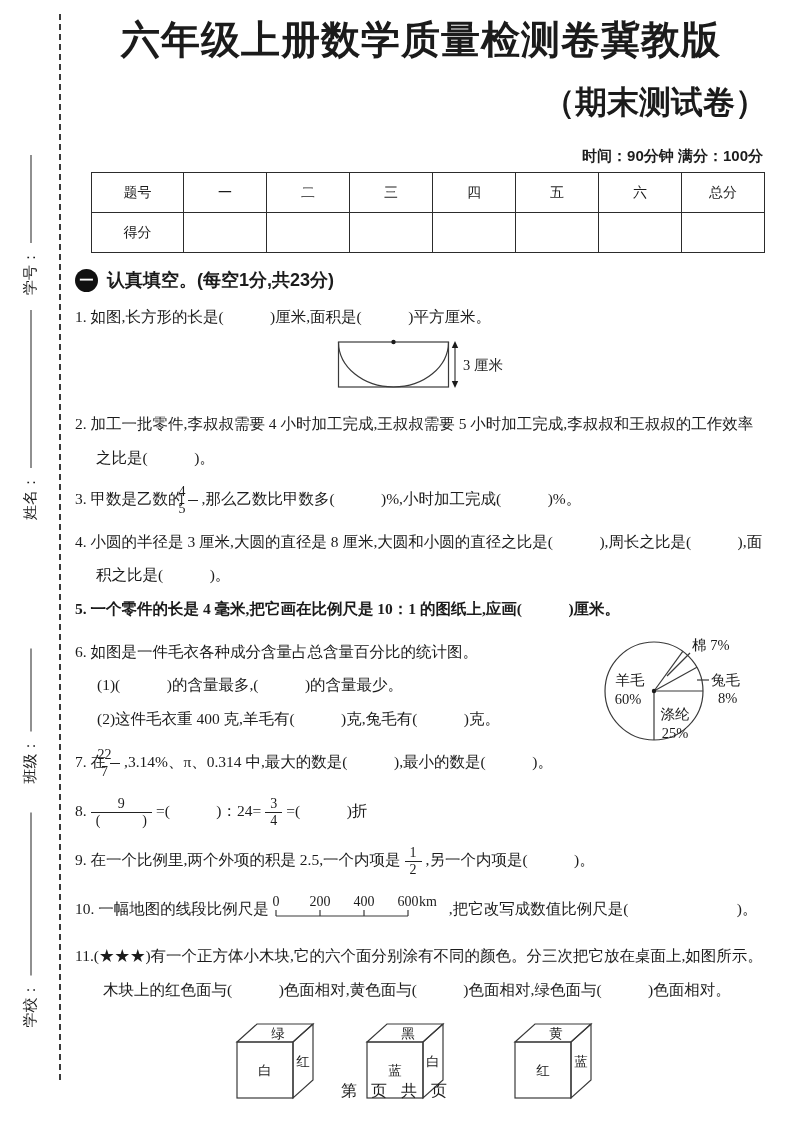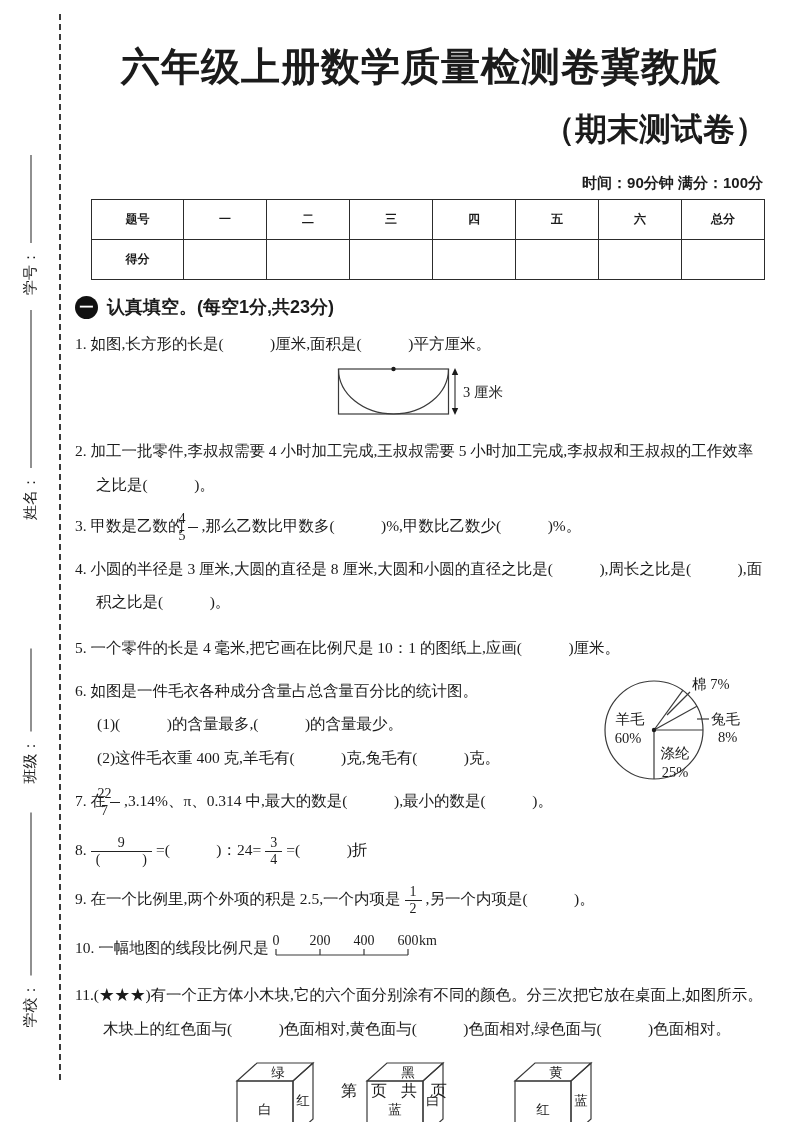--- a/index.html
+++ b/index.html
@@ -24,59 +24,59 @@
   }
   .sfield .line { flex: 1; border-bottom: 1.6px solid #222; transform: translateY(-3px); }
   .sf1 { top: 225px; width: 140px; }
   .sf2 { top: 415px; width: 210px; }
   .sf3 { top: 716px; width: 135px; }
   .sf4 { top: 920px; width: 215px; }
 
   
   .main { position: absolute; left: 75px; top: 0; width: 692px; }
   .title {
-    margin-top: 40px; text-align: center;
+    margin-top: 13px; text-align: center;
     font-family: "Liberation Sans", sans-serif;
     font-weight: bold; font-size: 39px; letter-spacing: 1px;
   }
   .subtitle {
     margin-top: 14px; text-align: right;
     font-family: "Liberation Sans", sans-serif;
     font-weight: bold; font-size: 32px;
   }
   .meta {
     margin-top: 22px; margin-bottom: 6px; padding-right: 4px;
     text-align: right; font-family: "Liberation Sans", sans-serif;
     font-weight: bold; font-size: 15px;
   }
   table.score {
     margin-left: 16px; width: 674px;
     border-collapse: collapse; table-layout: fixed;
   }
   table.score th, table.score td {
     border: 1.8px solid #2c2c2c; height: 40px;
     text-align: center; vertical-align: middle;
-    font-size: 12px; font-weight: bold;
+    font-size: 14px; font-weight: normal;
   }
   table.score col.c0 { width: 92px; }
 
   .section-head {
     margin-top: 15px; display: flex; align-items: center; gap: 9px;
     font-family: "Liberation Sans", sans-serif; font-weight: bold; font-size: 18px;
   }
   .badge {
     width: 23px; height: 23px; border-radius: 50%;
     background: #111; color: #fff; flex: 0 0 auto;
     font-size: 14px; line-height: 23px; text-align: center;
   }
 
   .q { font-size: 15.5px; line-height: 2.15; }
   .hang  { padding-left: 21px; text-indent: -21px; }
   .hang2 { padding-left: 28px; text-indent: -28px; }
-  .mt8 { margin-top: 8px; } .mt10 { margin-top: 10px; } .mt12 { margin-top: 12px; } .mt14 { margin-top: 14px; }
+  .mt8 { margin-top: 8px; } .mt10 { margin-top: 10px; } .mt12 { margin-top: 0; font-weight: bold; } .mt14 { margin-top: 14px; }
 
   .frac {
     display: inline-flex; flex-direction: column; vertical-align: middle;
     text-align: center; line-height: 1.15; font-size: 14px; margin: 0 4px;
   }
   .frac .num { border-bottom: 1.2px solid #222; padding: 0 5px; }
   .frac .den { padding: 0 5px; }
 
   .fig1 { margin: 4px 0 2px 262px; display: block; }
   .q6wrap { position: relative; }
@@ -170,21 +170,21 @@
     <path d="M118 4 l-3.2 7 6.4 0 z" fill="#1b1b1b"></path>
     <path d="M118 51 l-3.2 -7 6.4 0 z" fill="#1b1b1b"></path>
     <text x="126" y="33" font-size="14.5">3 厘米</text>
   </svg>
 
   <div class="q hang mt10">2. 加工一批零件,李叔叔需要 4 小时加工完成,王叔叔需要 5 小时加工完成,李叔叔和王叔叔的工作效率之比是(　　　)。</div>
 
   <div class="q hang mt8"><span>3. 甲数是乙数的</span><span class="frac">
         <span class="num">4</span>
         <span class="den">5</span>
-      </span><span>,那么乙数比甲数多(　　　)%,甲数比乙数少(　　　)%。</span></div>
+      </span><span>,那么乙数比甲数多(　　　)%,小时加工完成(　　　)%。</span></div>
 
   <div class="q hang mt8">4. 小圆的半径是 3 厘米,大圆的直径是 8 厘米,大圆和小圆的直径之比是(　　　),周长之比是(　　　),面积之比是(　　　)。</div>
 
   <div class="q hang mt12">5. 一个零件的长是 4 毫米,把它画在比例尺是 10：1 的图纸上,应画(　　　)厘米。</div>
 
   <div class="q q6wrap mt10">
     <div class="hang">6. 如图是一件毛衣各种成分含量占总含量百分比的统计图。</div>
     <div style="padding-left:22px;">(1)(　　　)的含量最多,(　　　)的含量最少。</div>
     <div style="padding-left:22px;">(2)这件毛衣重 400 克,羊毛有(　　　)克,兔毛有(　　　)克。</div>
     <svg class="pie" width="162" height="142" viewBox="0 0 162 142">
@@ -228,21 +228,21 @@
         <text x="6" y="13" font-size="14" text-anchor="middle">0</text>
         <text x="50" y="13" font-size="14" text-anchor="middle">200</text>
         <text x="94" y="13" font-size="14" text-anchor="middle">400</text>
         <text x="138" y="13" font-size="14" text-anchor="middle">600</text>
         <text x="149" y="13" font-size="14">km</text>
         <line class="stroke" x1="6" y1="23" x2="138" y2="23"></line>
         <line class="stroke" x1="6" y1="17" x2="6" y2="23"></line>
         <line class="stroke" x1="50" y1="17" x2="50" y2="23"></line>
         <line class="stroke" x1="94" y1="17" x2="94" y2="23"></line>
         <line class="stroke" x1="138" y1="17" x2="138" y2="23"></line>
-      </svg></div>
+      </svg><span>,把它改写成数值比例尺是(　　　　　　　)。</span></div>
 
   <div class="q hang2 mt14">11.(★★★)有一个正方体小木块,它的六个面分别涂有不同的颜色。分三次把它放在桌面上,如图所示。木块上的红色面与(　　　)色面相对,黄色面与(　　　)色面相对,绿色面与(　　　)色面相对。</div>
 
   <svg class="cubes" width="432" height="100" viewBox="0 0 432 100">
 
     <g>
       <rect class="stroke" x="10" y="26" width="56" height="56"></rect>
       <path class="stroke" d="M10 26 L30 8 L86 8 L66 26 Z"></path>
       <path class="stroke" d="M66 26 L86 8 L86 64 L66 82 Z"></path>
       <text x="51" y="22" font-size="13.5" text-anchor="middle">绿</text>

